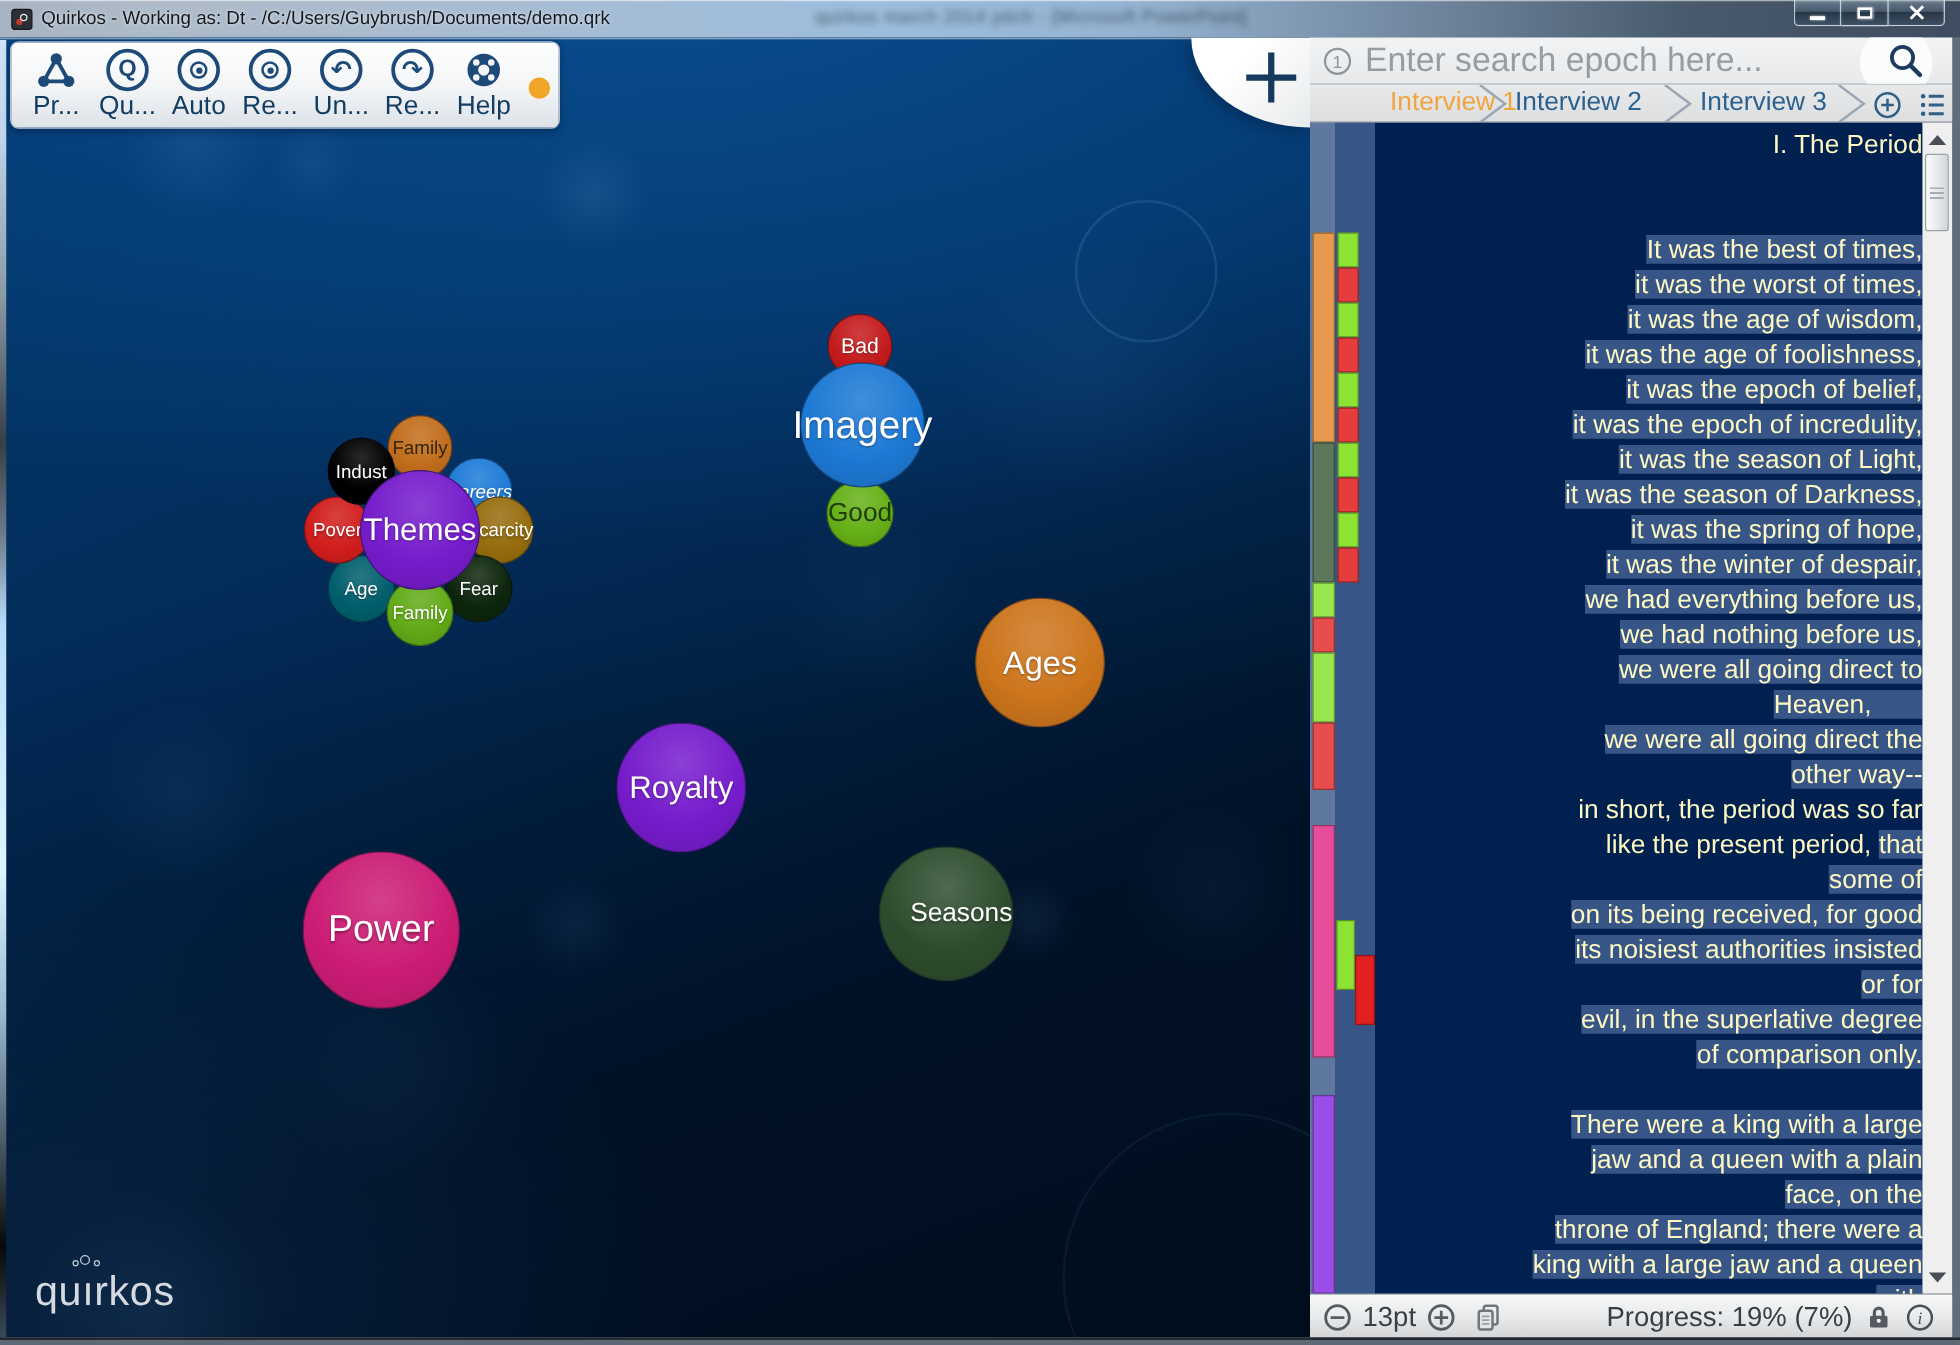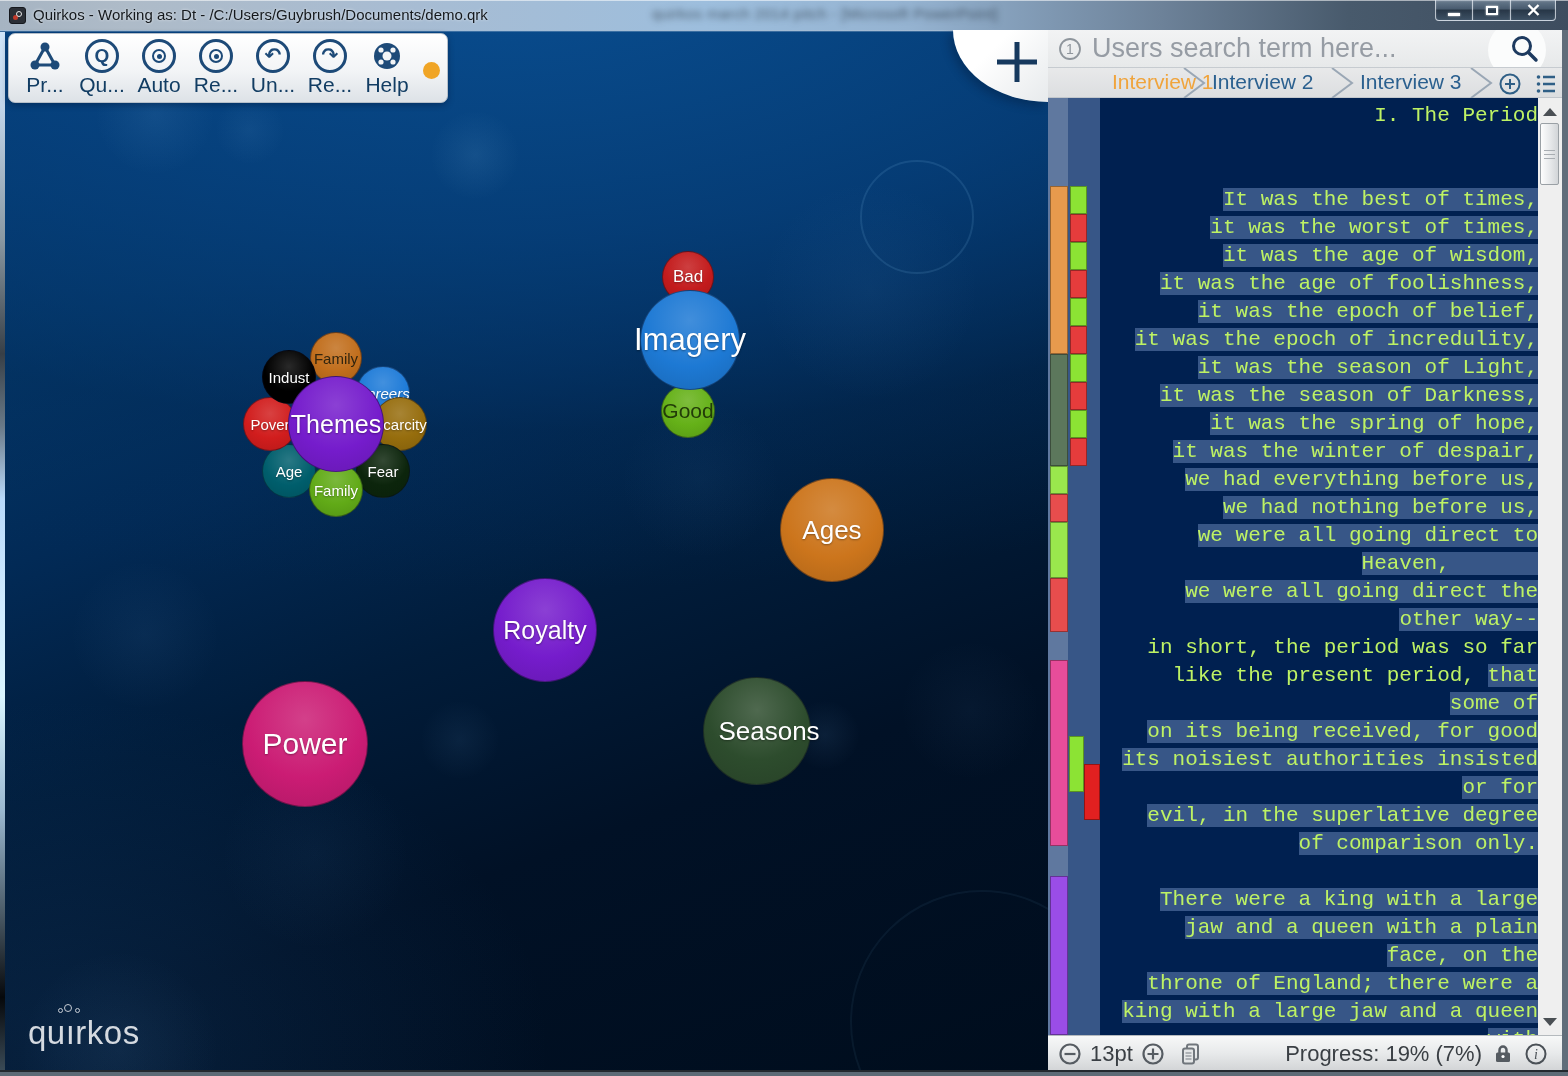--- a/index.html
+++ b/index.html
@@ -58,21 +58,21 @@
   .tab{position:absolute;top:2px;font-size:21px;color:#2b608f;white-space:nowrap;}
   .tab.active{color:#f0a43c;margin-left:47px;}
   .chev{position:absolute;top:0px;}
   .tabicon{position:absolute;top:4px;}
   
   .docarea{position:absolute;left:1048px;top:98px;width:514px;height:937px;overflow:hidden;}
   .gutter{position:absolute;left:0;top:0;width:52px;height:937px;background:#5f789f;}
   .gutter .band2{position:absolute;left:20px;top:0;width:32px;height:937px;background:#375687;}
   .stripe{position:absolute;box-sizing:border-box;border:1px solid rgba(0,0,0,.35);}
   .textpane{position:absolute;left:52px;top:0;width:438px;height:937px;background:#002050;padding:4px 0 0 5px;box-sizing:border-box;}
-  .dline{height:28px;line-height:28px;white-space:pre;font-family:Liberation Mono, monospace;font-size:21px;color:#bef264;}
+  .dline{height:28px;line-height:28px;white-space:pre;font-family:Liberation Sans, sans-serif;font-size:21px;color:#fef9c3;}
   .dline .hl{background:#375687;}
   .scrollbar{position:absolute;left:490px;top:0;width:24px;height:937px;background:#efefef;}
   .sarrow-up{position:absolute;left:5px;top:10px;width:0;height:0;border-left:7px solid transparent;border-right:7px solid transparent;border-bottom:8px solid #4a4f54;}
   .sarrow-dn{position:absolute;left:5px;top:920px;width:0;height:0;border-left:7px solid transparent;border-right:7px solid transparent;border-top:8px solid #4a4f54;}
   .sthumb{position:absolute;left:2px;top:25px;width:19px;height:62px;box-sizing:border-box;border:1px solid #9aa0a5;border-radius:2px;background:linear-gradient(to right,#fdfdfd,#e4e6e8 60%,#d2d5d8);}
   .sthumb .grip{position:absolute;left:3px;top:26px;width:11px;height:10px;background:repeating-linear-gradient(to bottom,#a8adb2 0,#a8adb2 1px,transparent 1px,transparent 4px);}
   
   .statusbar{position:absolute;left:1048px;top:1035px;width:514px;height:35px;background:linear-gradient(#f7f8f8 0%,#e8eaeb 50%,#d3d5d7 100%);border-top:1px solid #b5babe;box-sizing:border-box;}
   .sb-left{position:absolute;left:10px;top:0;height:35px;display:flex;align-items:center;gap:8px;}
   .sbtext{font-size:22px;color:#3a3f44;}
@@ -164,21 +164,21 @@
         <div class="bubble" style="left: 780px; top: 448px; width: 104px; height: 104px; background: radial-gradient(circle at 50% 30%, rgb(212, 139, 64) 0%, rgb(204, 117, 28) 55%, rgb(175, 101, 24) 100%);">
           <span style="font-size: 26px;">Ages</span>
         </div>
         <div class="bubble" style="left: 493px; top: 548px; width: 104px; height: 104px; background: radial-gradient(circle at 50% 30%, rgb(139, 64, 212) 0%, rgb(117, 28, 204) 55%, rgb(101, 24, 175) 100%);">
           <span style="font-size: 25px;">Royalty</span>
         </div>
         <div class="bubble" style="left: 242px; top: 651px; width: 126px; height: 126px; background: radial-gradient(circle at 50% 30%, rgb(211, 64, 138) 0%, rgb(203, 28, 116) 55%, rgb(175, 24, 100) 100%);">
           <span style="font-size: 30px;">Power</span>
         </div>
         <div class="bubble" style="left: 703px; top: 647px; width: 108px; height: 108px; background: radial-gradient(circle at 50% 30%, rgb(79, 105, 79) 0%, rgb(45, 76, 45) 55%, rgb(39, 65, 39) 100%);">
-          <span style="font-size: 26px; margin-left: 24px;">Seasons</span>
+          <span style="font-size: 21px; margin-left: 24px;">Seasons</span>
         </div>
       </div>
     <div class="logo" id="logotext">quırkos</div>
     <div id="logocircles">
         <div class="logoc" style="left: 57.5px; top: 977.5px; width: 5px; height: 5px;"></div>
         <div class="logoc" style="left: 64px; top: 974px; width: 8px; height: 8px;"></div>
         <div class="logoc" style="left: 74.5px; top: 977.5px; width: 5px; height: 5px;"></div>
       </div>
     <div class="plusflap">
       <svg width="46" height="46" viewBox="0 0 46 46" style="position:absolute;right:8px;top:9px;">
@@ -258,21 +258,21 @@
       </div>
       <div class="tooldot" style="background: rgb(240, 165, 38);"></div>
     </div>
 
   <div class="searchbar">
     <div class="sbump"></div>
     <svg class="sone" width="24" height="24" viewBox="0 0 24 24">
       <circle cx="12" cy="12" r="10" fill="none" stroke="#8e959c" stroke-width="1.8"></circle>
       <text x="12" y="17" font-size="14" fill="#8e959c" text-anchor="middle" font-family="Liberation Sans">1</text>
     </svg>
-    <span class="sph">Users search term here...</span>
+    <span class="sph">Enter search epoch here...</span>
     <svg class="smag" width="30" height="30" viewBox="0 0 30 30">
       <circle cx="12" cy="12" r="8.5" fill="none" stroke="#1d3a5f" stroke-width="3"></circle>
       <path d="M18.5 18.5 L26 26" stroke="#1d3a5f" stroke-width="3.5" stroke-linecap="round"></path>
     </svg>
   </div>
 
   <div class="tabbar" id="tabbar">
       <span class="tab active" style="left: 17px;">Interview 1</span>
       <span class="chev" style="left: 133px;"><svg width="26" height="30" viewBox="0 0 26 30">
           <path d="M3 0 L23 15 L3 30" stroke="#9aa7b5" stroke-width="2" fill="none"></path>

